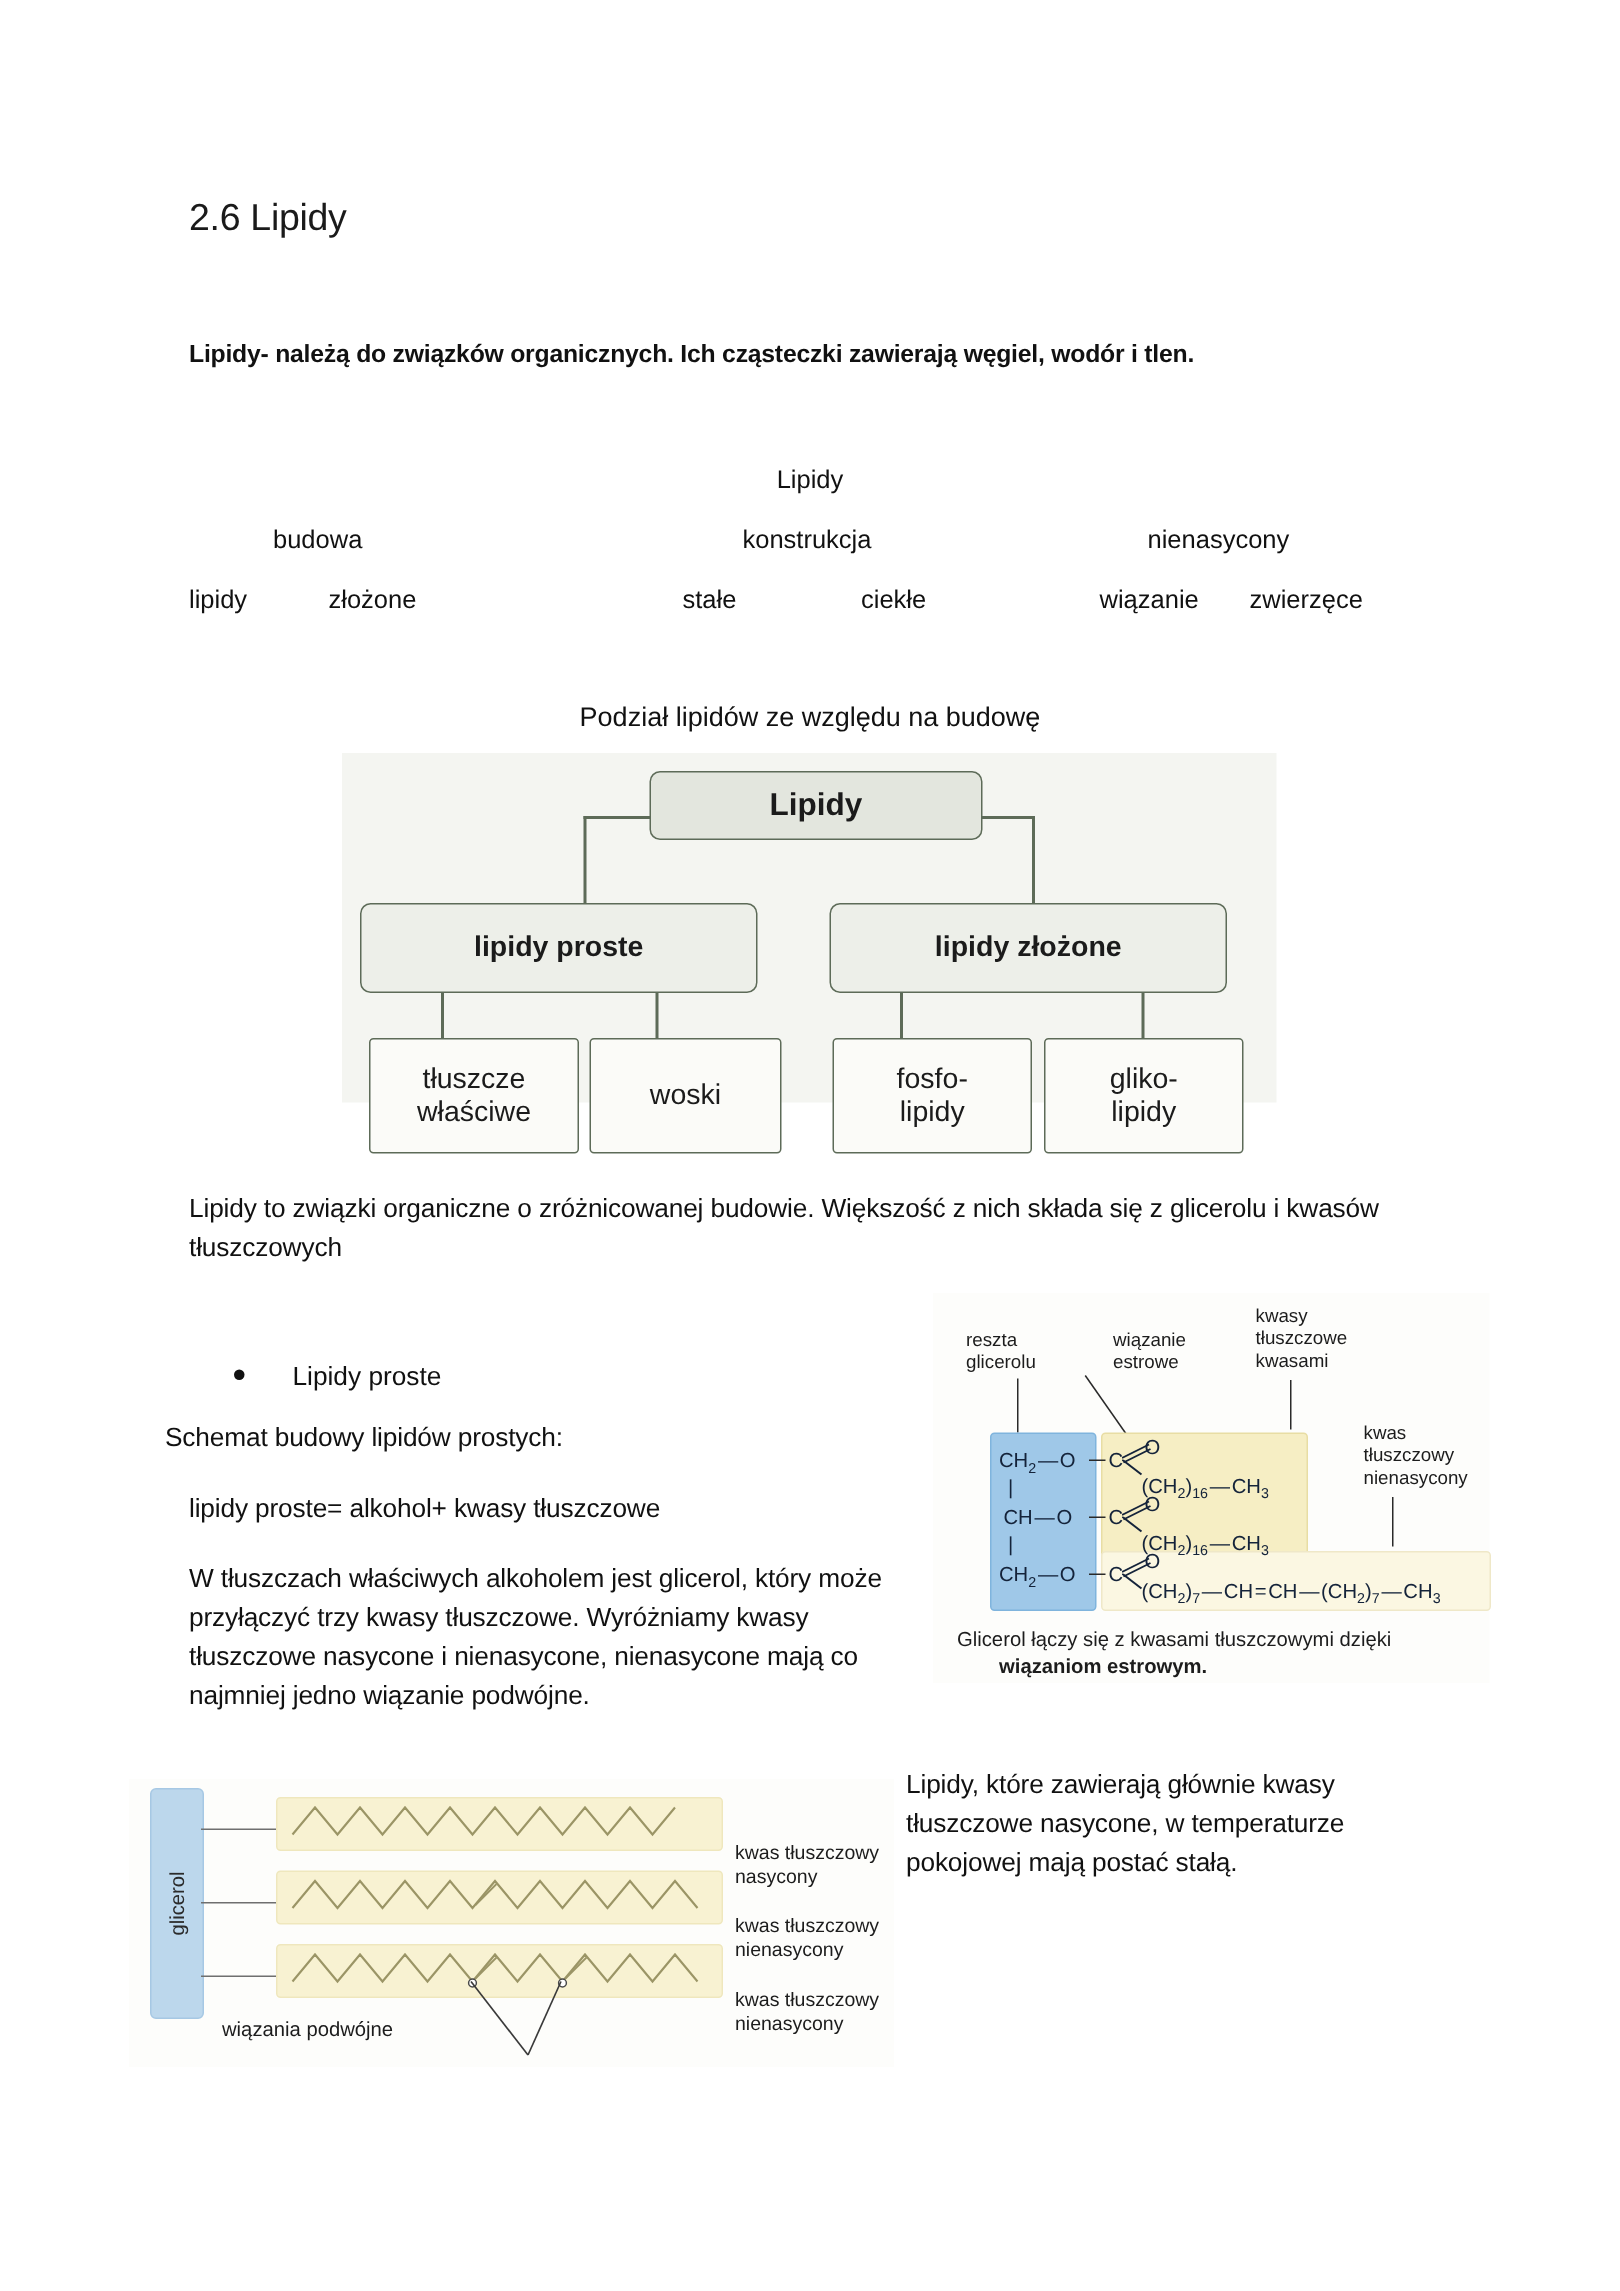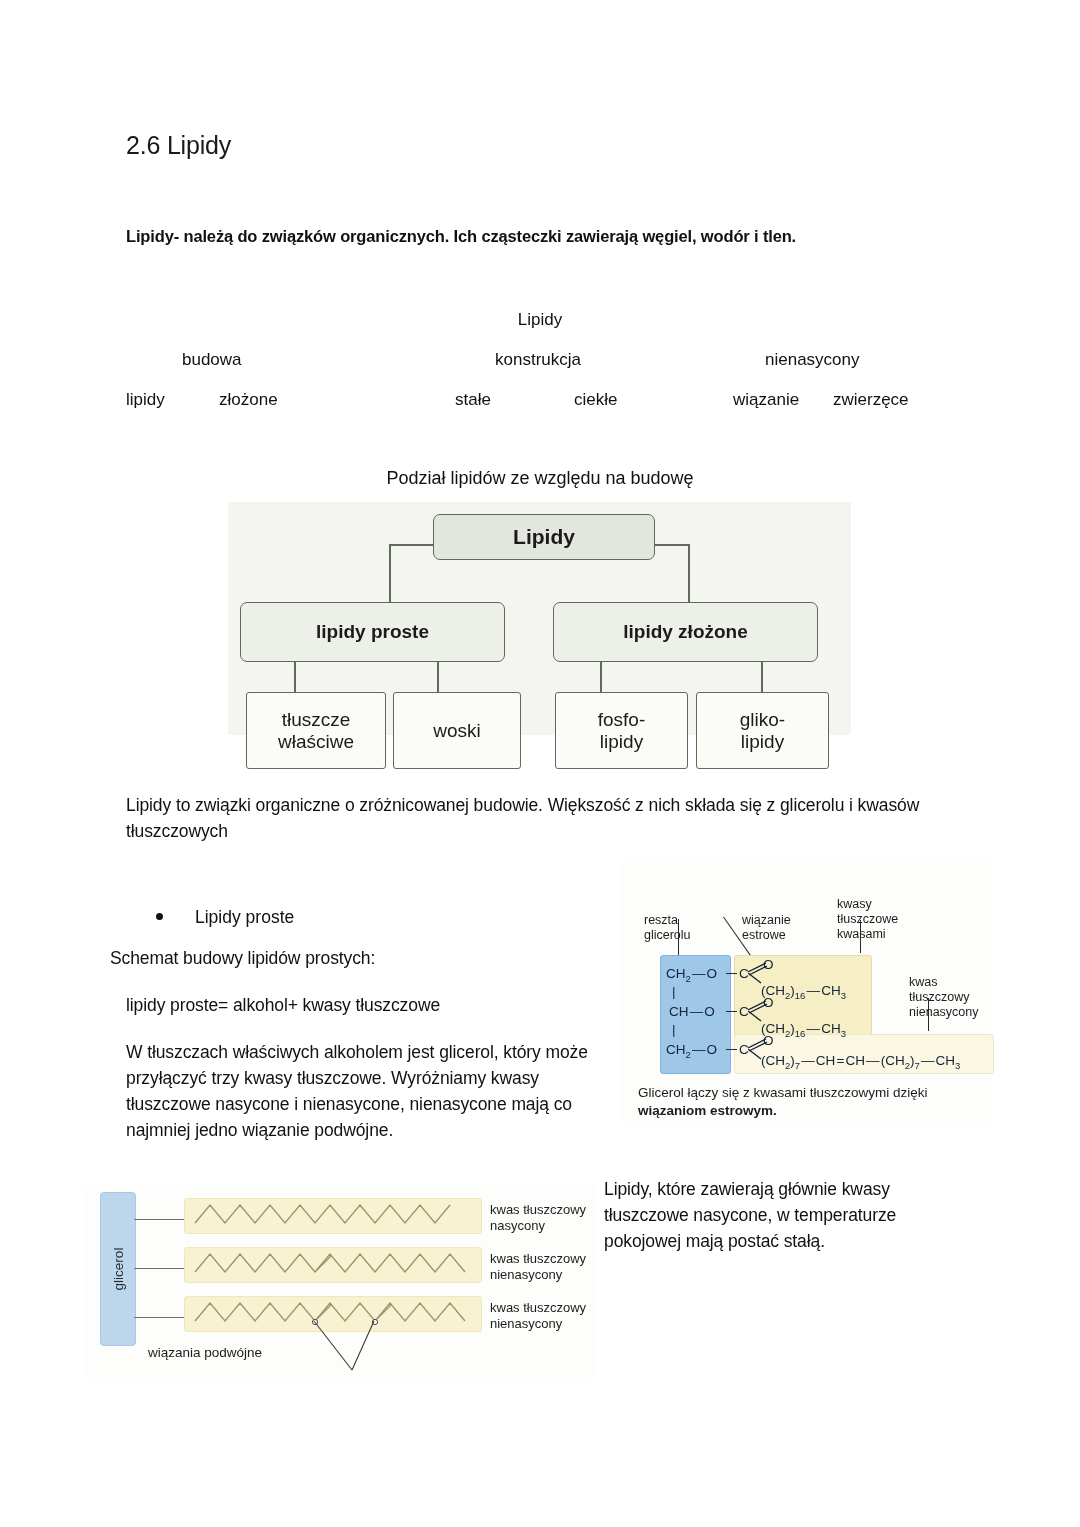--- a/index.html
+++ b/index.html
@@ -134,21 +134,20 @@
     width: 371px;
     height: 260px;
     background: #fdfdfb;
     font-family: "Liberation Sans", sans-serif;
   }
   #chem-figure .clabel {
     position: absolute;
     font-size: 12.5px;
     line-height: 1.18;
     color: #1c1c1c;
-    margin-top: 27px;
   }
   .glycerol-box {
     position: absolute;
     background: #9fc8e8;
     border: 1px solid #7fb4dd;
     border-radius: 3px;
   }
   .acid-box {
     position: absolute;
     background: #f6eec4;
@@ -174,21 +173,21 @@
   .pointer.v { width: 1px; }
   #chem-caption {
     position: absolute;
     left: 638px;
     top: 1084px;
     width: 330px;
     font-size: 13.5px;
     line-height: 1.35;
     color: #1c1c1c;
   }
-  #chem-caption b { font-weight: bold; }
+  #chem-caption b { font-weight: bold; margin-left: 28px; }
 
   
   #fa-figure {
     position: absolute;
     left: 86px;
     top: 1186px;
     width: 510px;
     height: 192px;
     background: #fdfdfb;
   }
@@ -219,20 +218,21 @@
     background: #f8f2d2;
     border: 1px solid #efe7bd;
     border-radius: 3px;
   }
   .fa-label {
     position: absolute;
     left: 404px;
     font-size: 13px;
     line-height: 1.25;
     color: #1c1c1c;
+    margin-top: 25px;
   }
   .fa-connector {
     position: absolute;
     background: #6f6f6f;
     height: 1px;
   }
   #fa-doublebond-label {
     position: absolute;
     left: 148px;
     top: 1345px;

